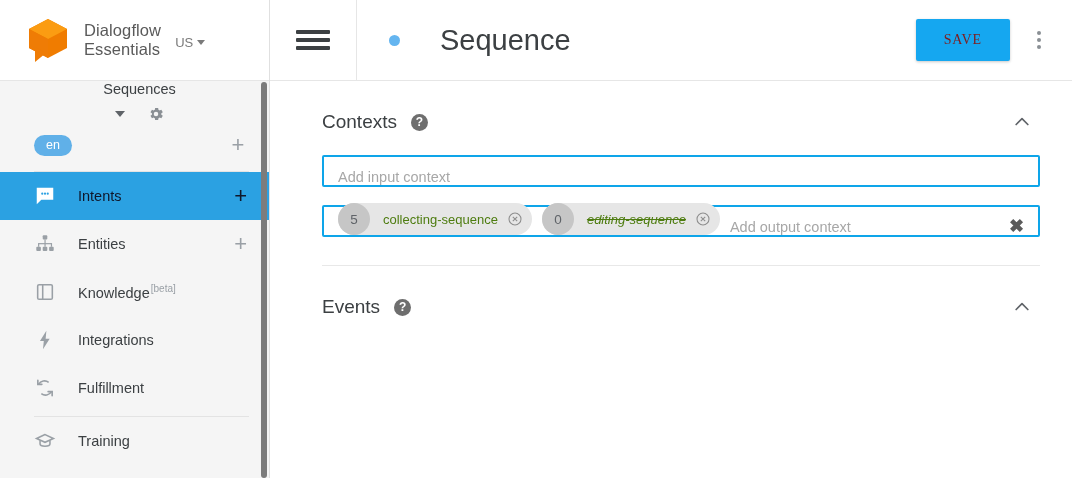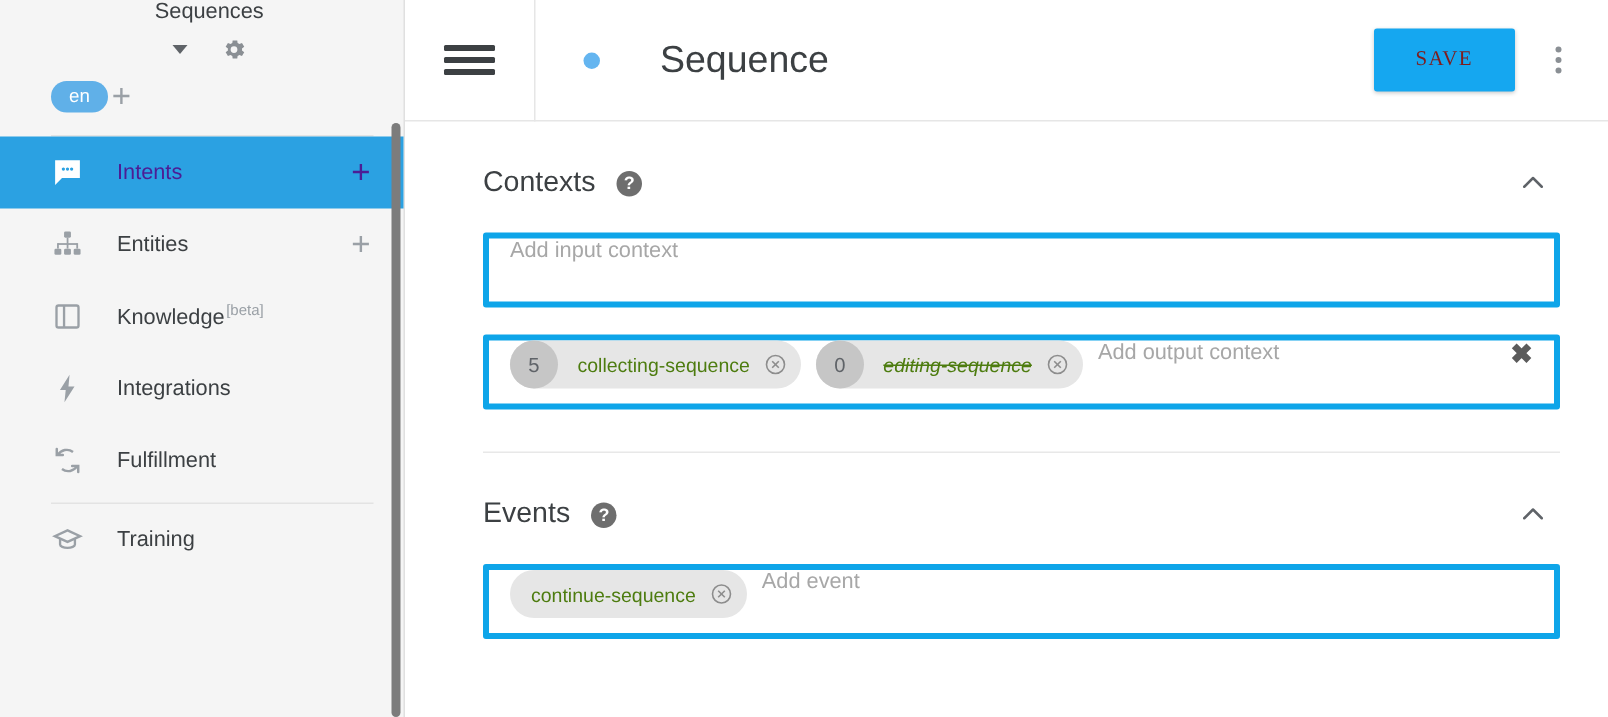--- a/index.html
+++ b/index.html
@@ -46,21 +46,21 @@
   .agent-name { font-size: 14.5px; color: #3c4043; }
   .agent-row-right { display: flex; align-items: center; gap: 22px; }
   .tri-dn {
     width: 0; height: 0; border-left: 5px solid transparent;
     border-right: 5px solid transparent; border-top: 6px solid #5f6368;
   }
   .gear { width: 18px; height: 18px; }
 
   .lang-row {
     height: 44px; display: flex; align-items: center;
-    padding: 0 22px 0 34px; justify-content: flex-start;
+    padding: 0 22px 0 34px; justify-content: space-between;
   }
   .lang-pill {
     background: #60b0e8; color: #ffffff; font-size: 12.5px;
     border-radius: 11px; padding: 3px 12px 4px; line-height: 14px;
   }
   .plus-ico {
     position: relative; width: 18px; height: 18px; color: #9aa0a6;
     font-size: 22px; line-height: 17px; text-align: center; font-weight: 300;
   }
   .sb-divider { height: 1px; background: #e3e3e3; margin: 4px 20px 0 34px; }
@@ -75,21 +75,21 @@
   }
   .nav-item .beta {
     font-size: 10px; color: #9aa0a6; vertical-align: super; margin-left: 1px;
   }
   .nav-item .add {
     margin-left: auto; color: #9aa0a6; font-size: 22px;
     font-weight: 400; line-height: 18px;
   }
   .nav-item.active { background: #2ba1e2; }
   .nav-item.active .lbl,
-  .nav-item.active .add { color: #4c1d95; }
+  .nav-item.active .add { color: #0f172a; }
   .nav-item.active .ico { color: #ffffff; }
 
   .sb-scrollbar {
     position: absolute; right: 2px; top: 82px; width: 6px; height: 396px;
     background: #7c7c7c; border-radius: 3px;
   }
 
   
   .main { flex: 1 1 auto; height: 478px; position: relative; background: #fff; }
   .topbar {
@@ -105,21 +105,21 @@
   .ham span {
     display: block; height: 4px; background: #3c4043;
     border-radius: 1px; margin: 4px 0;
   }
   .title-wrap { display: flex; align-items: center; padding-left: 32px; }
   .status-dot {
     width: 11px; height: 11px; border-radius: 50%;
     background: #64b5f0; flex: 0 0 11px;
   }
   .page-title {
-    margin-left: 40px; font-size: 25px; color: #3c4043; font-weight: 400;
+    margin-left: 40px; font-size: 29px; color: #3c4043; font-weight: 400;
   }
   .topbar-right {
     margin-left: auto; display: flex; align-items: center;
     padding-right: 22px; gap: 18px;
   }
   .save-btn {
     background: #15a7f0; color: #7f1d1d; border: none;
     font-size: 14px; letter-spacing: .9px; font-family: Liberation Serif, serif;
     padding: 13px 28px; border-radius: 2px; cursor: pointer;
     box-shadow: 0 1px 3px rgba(0,0,0,.22);
@@ -143,22 +143,22 @@
   .help-ico {
     width: 17px; height: 17px; border-radius: 50%; background: #6e6e6e;
     color: #fff; font-size: 12px; font-weight: bold; line-height: 17px;
     text-align: center; margin-left: 14px; flex: 0 0 17px; cursor: pointer;
   }
   .chevron-up {
     margin-left: auto; width: 20px; height: 20px; cursor: pointer;
     color: #5f6368;
   }
   .field-box {
-    border: 4px solid #0ea5e9; border-radius: 2px; background: #fff;
-    height: 50px; display: flex; align-items: flex-start; padding: 0 14px;
+    border: 2px solid #0ea5e9; border-radius: 2px; background: #fff;
+    height: 32px; display: flex; align-items: flex-end; padding: 0 14px;
     margin-top: 18px;
   }
   .field-placeholder { color: #a7a7a7; font-size: 14.5px; }
   .chip {
     display: inline-flex; align-items: center; background: #e6e6e6;
     border-radius: 16px; height: 32px; padding-right: 9px;
     margin-right: 10px; flex: 0 0 auto;
   }
   .chip-badge {
     width: 32px; height: 32px; border-radius: 50%; background: #c6c6c6;
@@ -177,20 +177,38 @@
   }
   .sec-divider { height: 1px; background: #e8e8e8; margin-top: 28px; }
 </style>
 </head>
 <body>
 
 <div class="app">
 
   <aside class="sidebar">
 
+    <div class="brand">
+      <div class="logo-cube">
+        <svg viewBox="0 0 44 46" width="44" height="46">
+          <path d="M22 2 L41 12 L41 31 L22 41 L3 31 L3 12 Z" fill="#f07c00"></path>
+          <path d="M22 2 L41 12 L22 22 L3 12 Z" fill="#fb9c12"></path>
+          <path d="M3 12 L22 22 L22 41 L3 31 Z" fill="#ef7c05"></path>
+          <path d="M9 30 L9 45 L20 36 Z" fill="#ef7c05"></path>
+        </svg>
+      </div>
+      <div class="brand-text">
+        <div>Dialogflow</div>
+        <div>Essentials</div>
+      </div>
+      <div class="region">
+        <span>US</span>
+        <span class="caret-dn"></span>
+      </div>
+    </div>
 
     <div class="agent-row">
       <span class="agent-name">Sequences</span>
       <div class="agent-row-right">
         <span class="tri-dn"></span>
         <span class="gear">
           <svg viewBox="0 0 24 24" width="18" height="18" fill="#8a8f94">
             <path d="M19.1 12.9a7 7 0 000-1.8l2-1.5-2-3.4-2.3 1a7 7 0 00-1.6-.9l-.3-2.4H10.8l-.3 2.4c-.6.2-1.1.5-1.6.9l-2.3-1-2 3.4 2 1.5a7 7 0 000 1.8l-2 1.5 2 3.4 2.3-1c.5.4 1 .7 1.6.9l.3 2.4h4.1l.3-2.4c.6-.2 1.1-.5 1.6-.9l2.3 1 2-3.4-2-1.5zM12 15a3 3 0 110-6 3 3 0 010 6z"></path>
           </svg>
         </span>
@@ -355,29 +373,17 @@
         <div class="sec-head">
           <span class="sec-title">Events</span>
           <span class="help-ico">?</span>
           <span class="chevron-up">
             <svg viewBox="0 0 24 24" width="20" height="20" fill="none" stroke="currentColor" stroke-width="2">
               <path d="M5 15l7-7 7 7" stroke-linecap="round" stroke-linejoin="round"></path>
             </svg>
           </span>
         </div>
 
-        <div class="field-box">
-          <span class="chip nobadge">
-            <span class="chip-label">continue-sequence</span>
-            <span class="chip-x">
-              <svg viewBox="0 0 24 24" width="16" height="16" fill="none" stroke="currentColor" stroke-width="1.6">
-                <circle cx="12" cy="12" r="9"></circle>
-                  <path d="M8.7 8.7l6.6 6.6M15.3 8.7l-6.6 6.6"></path>
-              </svg>
-            </span>
-          </span>
-          <span class="field-placeholder">Add event</span>
-        </div>
       </div>
 
     </div>
   </section>
 </div>
 
 </body></html>

